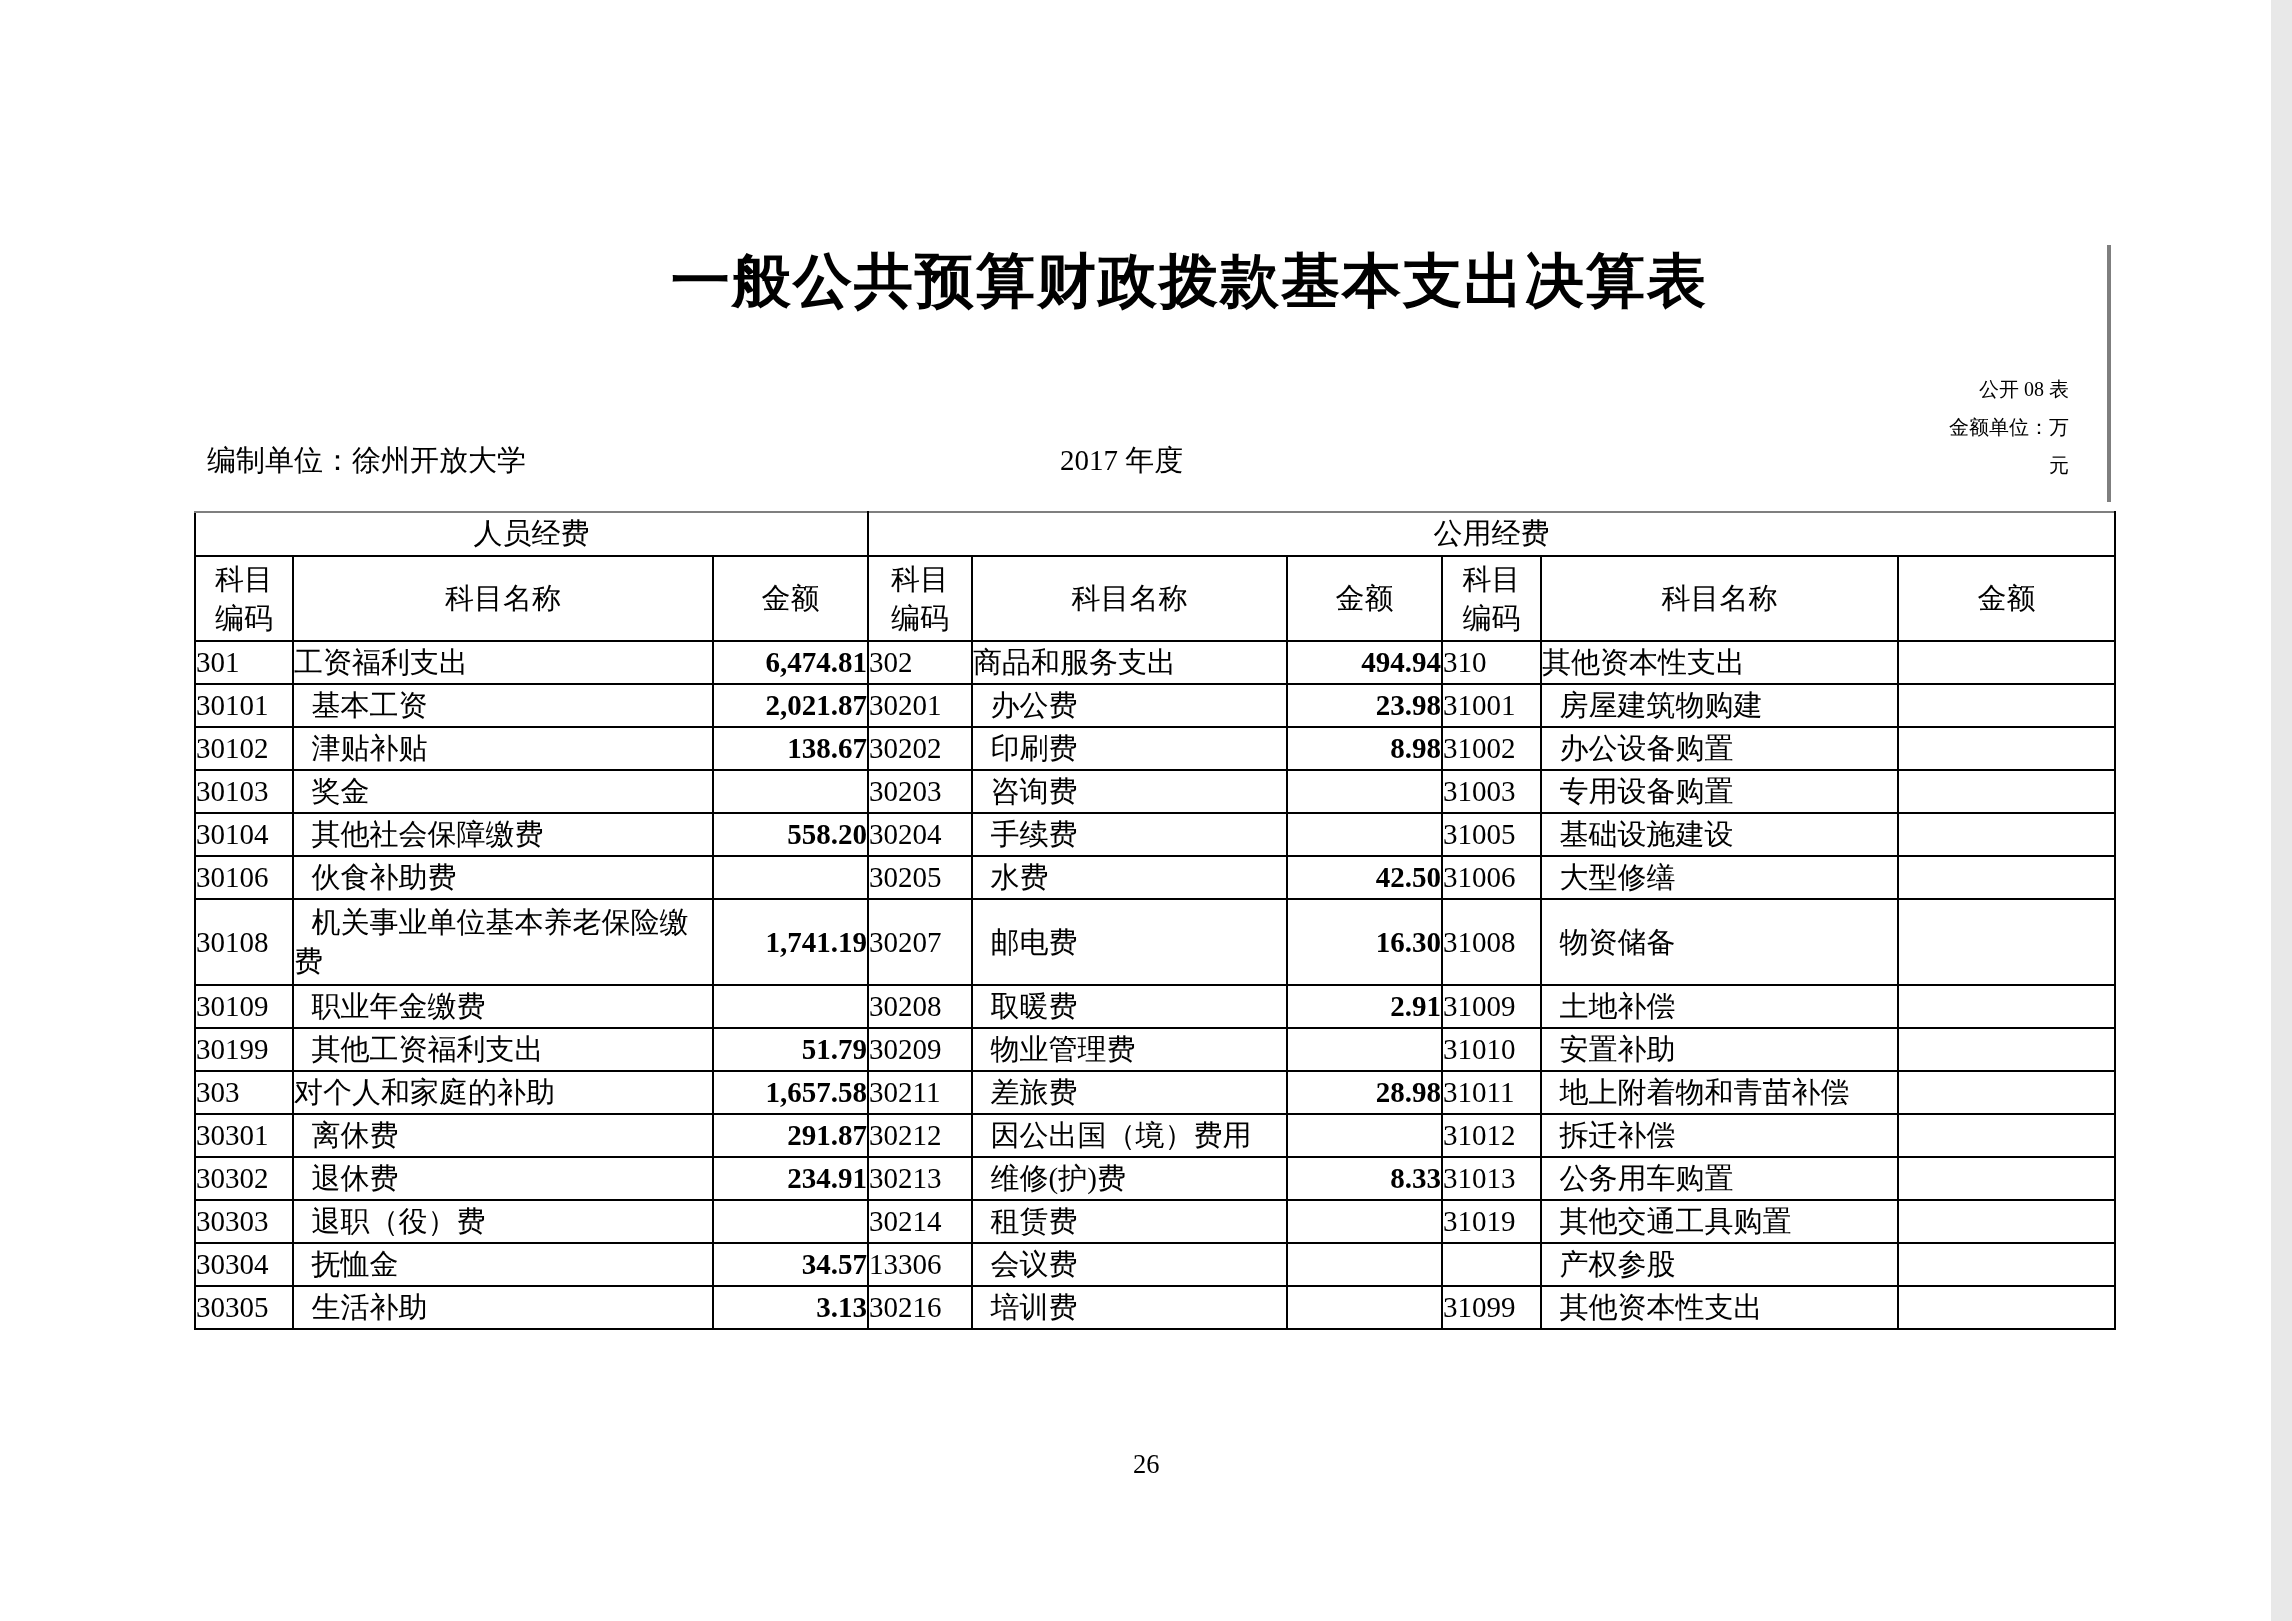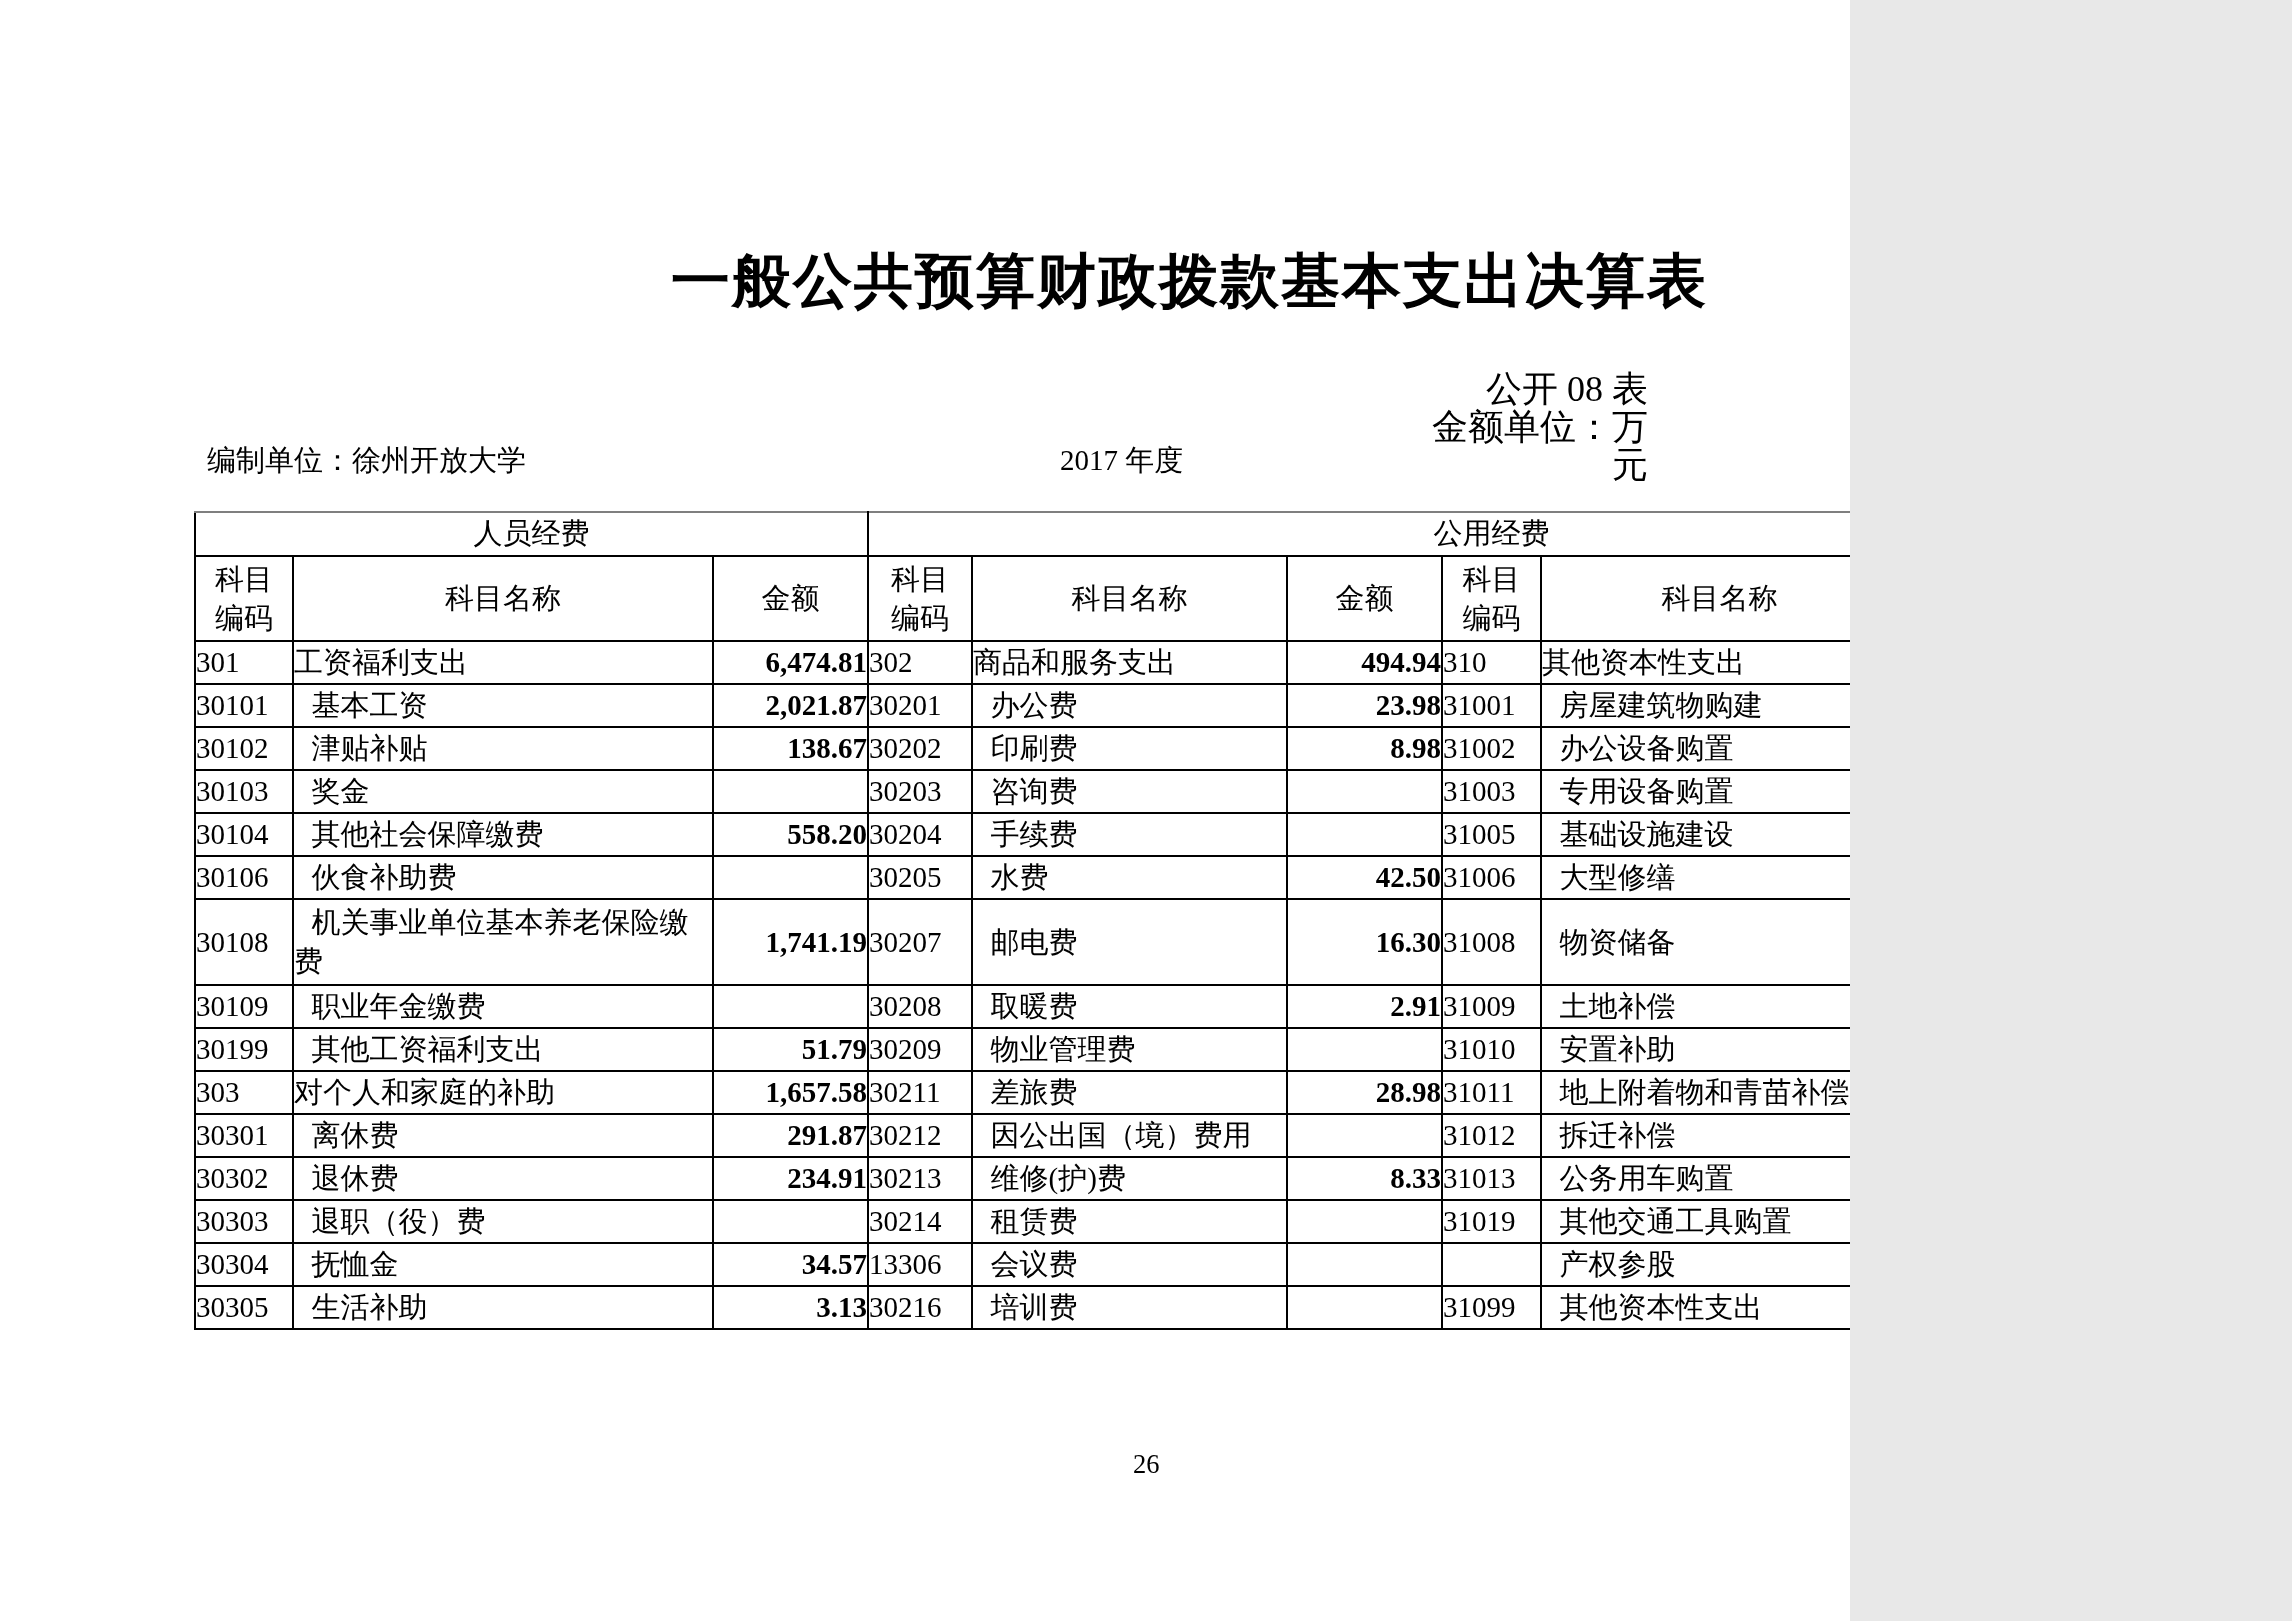--- a/index.html
+++ b/index.html
@@ -1,28 +1,28 @@
 <!DOCTYPE html>
 <html><head>
 <meta charset="utf-8">
 <style>
   html,body { margin:0; padding:0; background:#e8e8e8; }
   .page {
-    position:relative; width:1850px; height:1621px; background:#ffffff;
+    position:relative; width:2271px; height:1621px; background:#ffffff;
     font-family:"Liberation Serif","DejaVu Serif",serif; color:#000; overflow:hidden;
   }
   .title {
     position:absolute; left:671px; top:245px;
     font-family:"Liberation Sans","DejaVu Sans",sans-serif;
     font-weight:700; font-size:59px; line-height:73px; letter-spacing:2px;
     white-space:nowrap;
   }
   .meta-right {
     position:absolute; right:202px; top:370px; text-align:right;
-    font-size:36px; line-height:38px; white-space:pre-line;
+    font-size:20px; line-height:38px; white-space:pre-line;
   }
   .prepared { position:absolute; left:207px; top:441px; font-size:29px; white-space:nowrap; }
   .year     { position:absolute; left:1060px; top:441px; font-size:29px; white-space:nowrap; }
   .frame-vline {
     position:absolute; left:2107px; top:245px; width:3.9px; height:257px; background:#7f7f7f;
   }
   table.doc-table {
     position:absolute; left:194px; top:479px; width:1918px;
     border-collapse:collapse; table-layout:fixed; background:#fff;margin-top:32px;
   }

